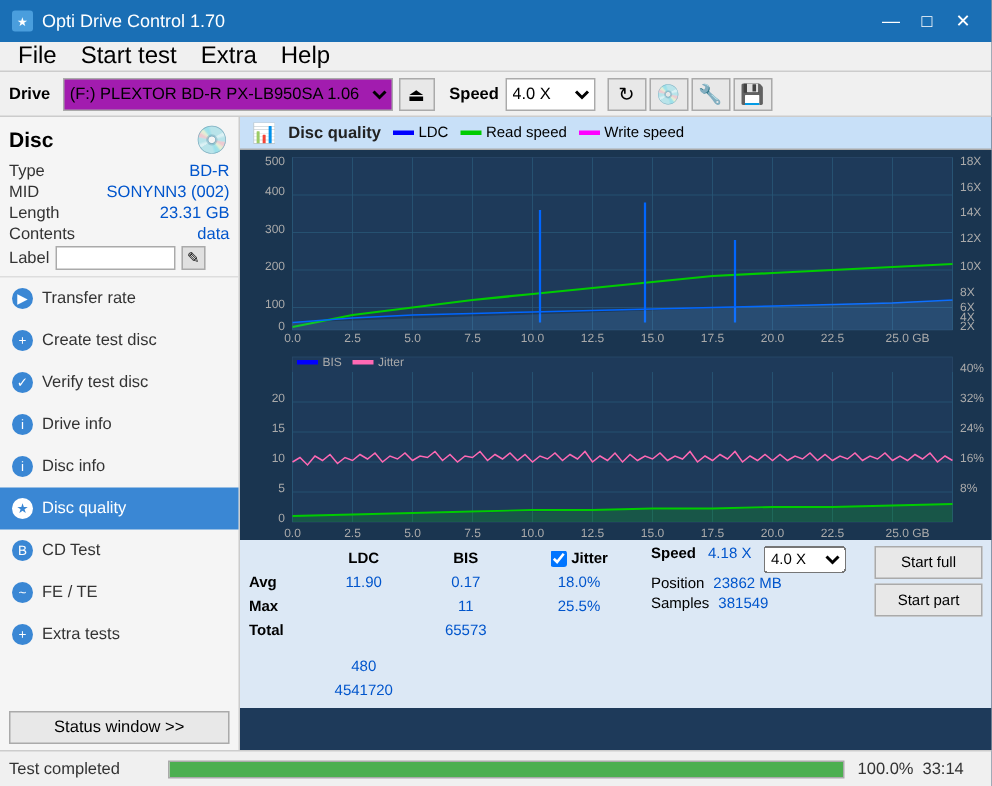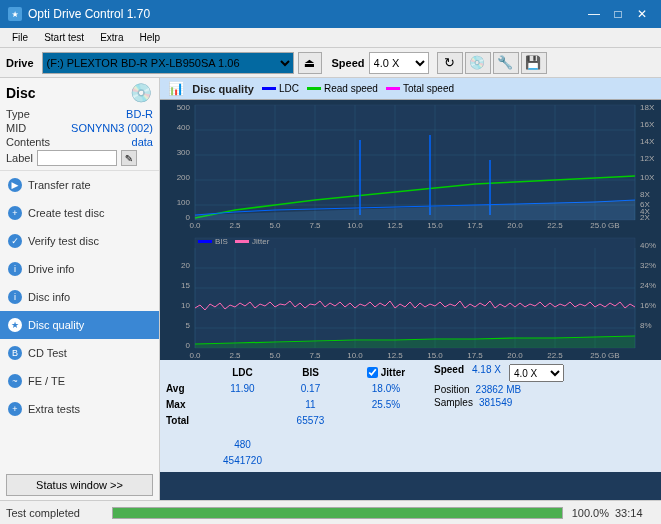--- a/index.html
+++ b/index.html
@@ -7,26 +7,26 @@
 
     
     .titlebar { background: #1a6fb5; color: white; height: 28px; display: flex; align-items: center; justify-content: space-between; padding: 0 8px; font-size: 12px; }
     .titlebar-title { display: flex; align-items: center; gap: 6px; }
     .titlebar-icon { width: 14px; height: 14px; background: #4a9edd; border-radius: 2px; display: inline-flex; align-items: center; justify-content: center; font-size: 8px; color: white; }
     .titlebar-controls { display: flex; gap: 2px; }
     .titlebar-btn { width: 22px; height: 18px; background: transparent; border: none; color: white; cursor: pointer; font-size: 12px; display: flex; align-items: center; justify-content: center; }
 
     
     .menubar { background: #f0f0f0; height: 20px; display: flex; align-items: center; padding: 0 4px; border-bottom: 1px solid #ccc; }
-    .menu-item { padding: 2px 8px; cursor: pointer; font-size: 10px; }
+    .menu-item { padding: 2px 8px; cursor: pointer; font-size: 16px; }
 
     
     .drivebar { background: #f0f0f0; height: 30px; display: flex; align-items: center; padding: 0 6px; gap: 4px; border-bottom: 1px solid #ccc; }
     .drive-label { font-size: 11px; font-weight: bold; margin-right: 4px; }
-    .drive-select { height: 22px; font-size: 11px; width: 252px; border: 1px solid #aaa; background: #0369a1; }
+    .drive-select { height: 22px; font-size: 11px; width: 220px; border: 1px solid #aaa; background: #a21caf; }
     .eject-btn { width: 24px; height: 22px; background: #e8e8e8; border: 1px solid #aaa; cursor: pointer; display: flex; align-items: center; justify-content: center; font-size: 12px; }
     .speed-label { font-size: 11px; font-weight: bold; margin-left: 6px; }
     .speed-select { height: 22px; font-size: 11px; width: 60px; border: 1px solid #aaa; background: white; }
     .toolbar-icons { display: flex; gap: 2px; margin-left: 4px; }
     .toolbar-icon-btn { width: 26px; height: 22px; background: #e8e8e8; border: 1px solid #aaa; cursor: pointer; display: flex; align-items: center; justify-content: center; font-size: 13px; }
 
     
     .main { display: flex; height: calc(524px - 28px - 20px - 30px - 24px); }
 
     
@@ -130,20 +130,24 @@
       </div>
       <div class="disc-row">
         <span class="disc-key">Type</span>
         <span class="disc-val">BD-R</span>
       </div>
       <div class="disc-row">
         <span class="disc-key">MID</span>
         <span class="disc-val">SONYNN3 (002)</span>
       </div>
       <div class="disc-row">
+        <span class="disc-key">Length</span>
+        <span class="disc-val">23.31 GB</span>
+      </div>
+      <div class="disc-row">
         <span class="disc-key">Contents</span>
         <span class="disc-val">data</span>
       </div>
       <div class="disc-label-row">
         <span class="disc-key">Label</span>
         <input class="disc-label-input" type="text" style="">
         <button class="disc-label-icon">✎</button>
       </div>
     </div>
 
@@ -197,21 +201,21 @@
       <div class="legend-item">
         <div class="legend-color" style="background:#0000ff;"></div>
         <span>LDC</span>
       </div>
       <div class="legend-item">
         <div class="legend-color" style="background:#00cc00;"></div>
         <span>Read speed</span>
       </div>
       <div class="legend-item">
         <div class="legend-color" style="background:#ff00ff;"></div>
-        <span>Total speed</span>
+        <span>Write speed</span>
       </div>
     </div>
 
     <div class="charts-area">
       <svg width="501" height="260" style="background:#1a3550;">
 
         <rect x="35" y="5" width="440" height="115" fill="#1e3a5a" stroke="#2a4a6a" stroke-width="0.5"></rect>
 
         <line x1="35" y1="5" x2="35" y2="120" stroke="#2a5a7a" stroke-width="0.5"></line>
         <line x1="75" y1="5" x2="75" y2="120" stroke="#2a5a7a" stroke-width="0.5"></line>
@@ -370,20 +374,24 @@
             <div style="display:flex; gap:6px; margin-bottom:2px;">
               <span>Position</span>
               <span style="color:#0055cc;">23862 MB</span>
             </div>
             <div style="display:flex; gap:6px;">
               <span>Samples</span>
               <span style="color:#0055cc;">381549</span>
             </div>
           </div>
 
+          <div class="start-btns">
+            <button class="start-btn">Start full</button>
+            <button class="start-btn">Start part</button>
+          </div>
         </div>
       </div>
     </div>
   </div>
 </div>
 
 <div class="bottom-bar">
   <span class="status-text">Test completed</span>
   <div class="progress-bar-container">
     <div class="progress-bar-fill" style="width:100%;"></div>

